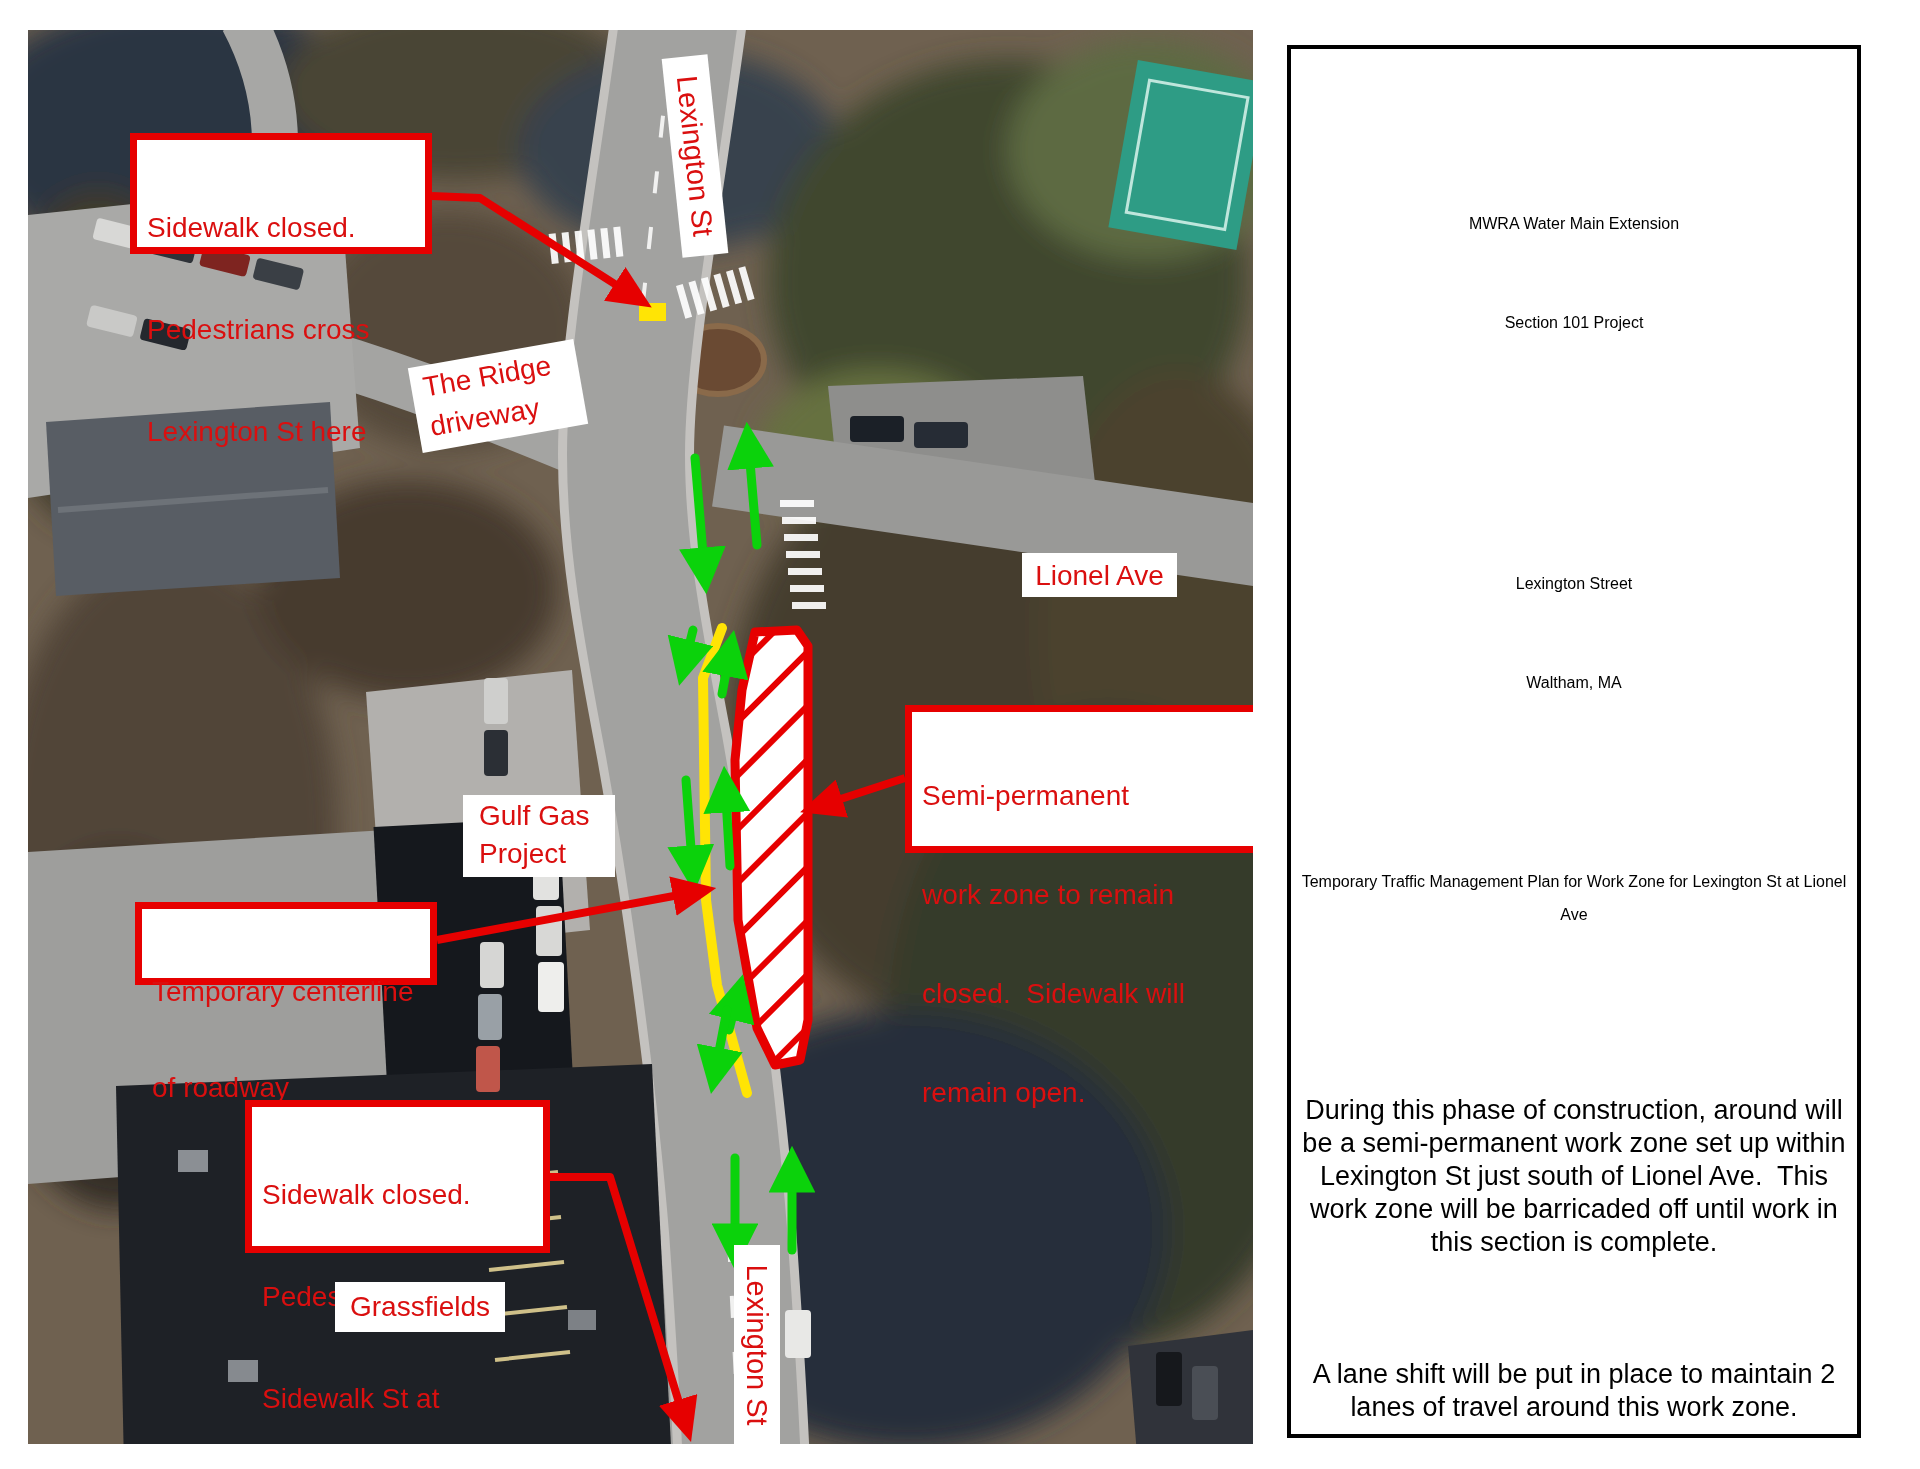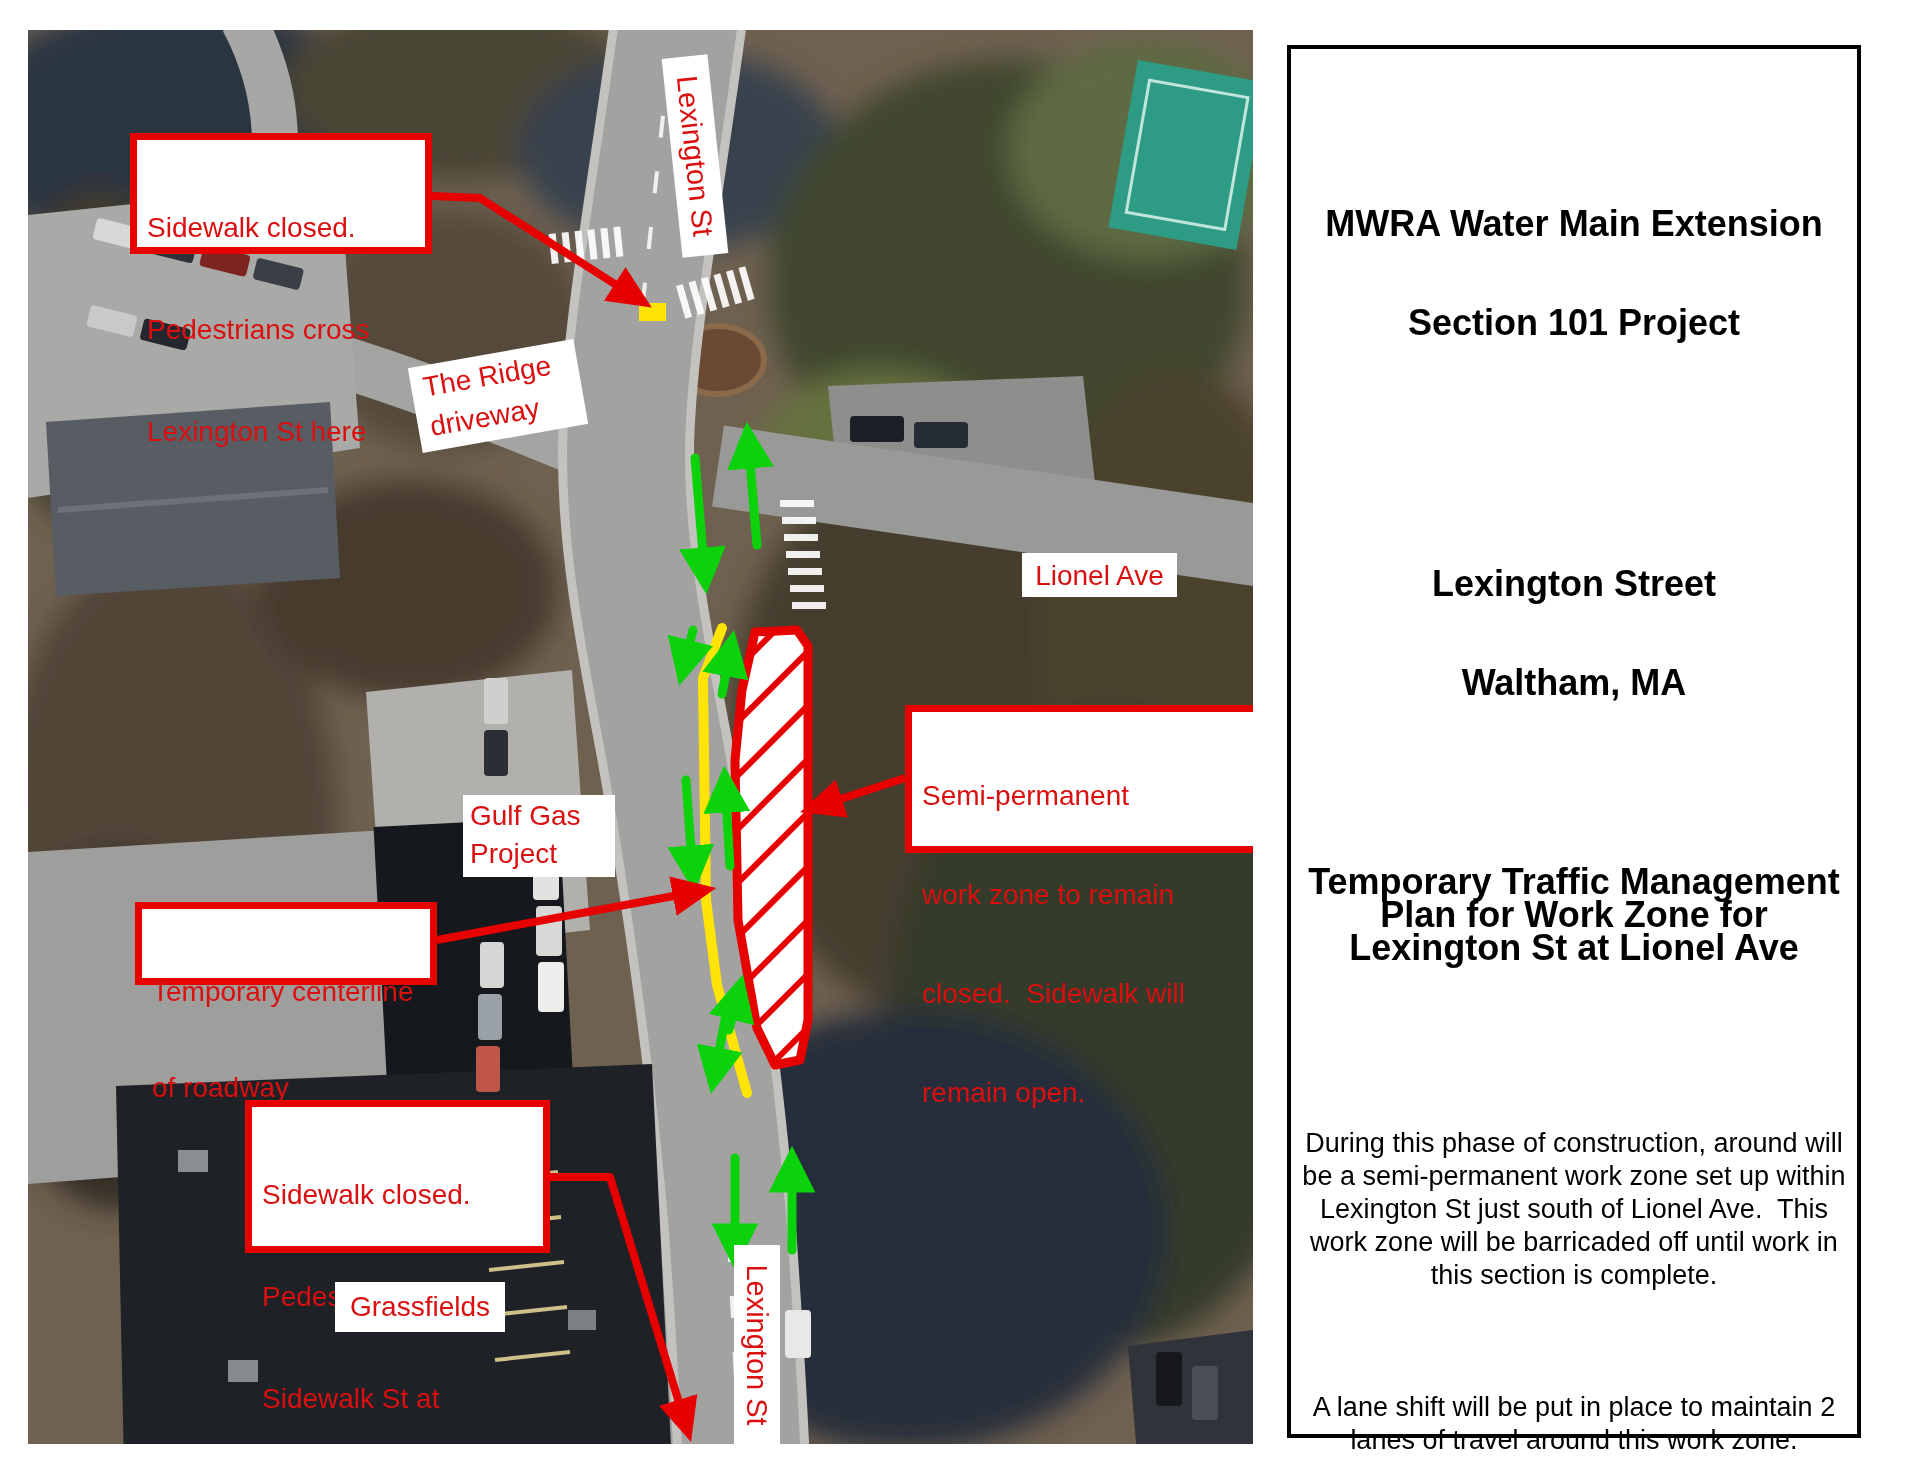--- a/index.html
+++ b/index.html
@@ -13,32 +13,32 @@
 
   .lbl { position:absolute; background:#ffffff; color:#da0f0f; font-size:28px; }
   .callout { border:7px solid #e60000; padding:3px 10px; line-height:34px; white-space:pre-wrap; }
   .plain { padding:2px 8px; }
 
   #co-top        { left:102px;  top:103px;  width:302px; height:121px; }
   #lb-lex-top    { left:567px;  top:103px;  width:200px; height:46px; text-align:center; line-height:42px; font-size:29px; transform:rotate(84deg); }
   #lb-ridge      { left:386px;  top:323px;  width:168px; height:86px;  line-height:40px; padding-left:12px; transform:rotate(-10deg); }
   #lb-lionel     { left:994px;  top:523px;  width:155px; height:44px;  text-align:center; line-height:41px; }
   #co-workzone   { left:877px;  top:675px;  width:359px; height:148px; line-height:33px; padding-top:1px; }
-  #lb-gulf       { left:435px;  top:765px;  width:152px; height:82px;  line-height:38px; padding-left:7px; }
+  #lb-gulf       { left:435px;  top:765px;  width:152px; height:82px;  line-height:38px; padding-left:16px; }
   #co-centerline { left:107px;  top:872px;  width:302px; height:83px;  line-height:32px; }
   #co-bottom     { left:217px;  top:1070px; width:305px; height:153px; }
   #lb-grass      { left:267px;  top:1252px; width:170px; height:50px;  text-align:center; line-height:46px;margin-left:40px; }
   #lb-lex-bottom { left:629px;  top:1292px; width:200px; height:46px;  text-align:center; line-height:42px; font-size:29px; transform:rotate(90deg); }
 
   
   .panel { position:absolute; left:1287px; top:45px; width:574px; height:1393px;
            border:4px solid #000000; background:#ffffff; color:#000;
            font-size:27px; line-height:33px; text-align:center; }
   .panel-inner { padding:26px 8px 0 8px; white-space:pre-wrap; }
-  .b { font-weight:bold; font-size:36px; }
+  .b { font-weight:normal; font-size:16px; }
   .blk-title    { margin-bottom:30px; }
   .blk-loc      { margin-bottom:34px; }
   .blk-sub      { margin-bottom:64px; }
   .blk-p        { margin-bottom:33px; }
 </style>
 </head>
 <body>
 
 <div class="page">
 

